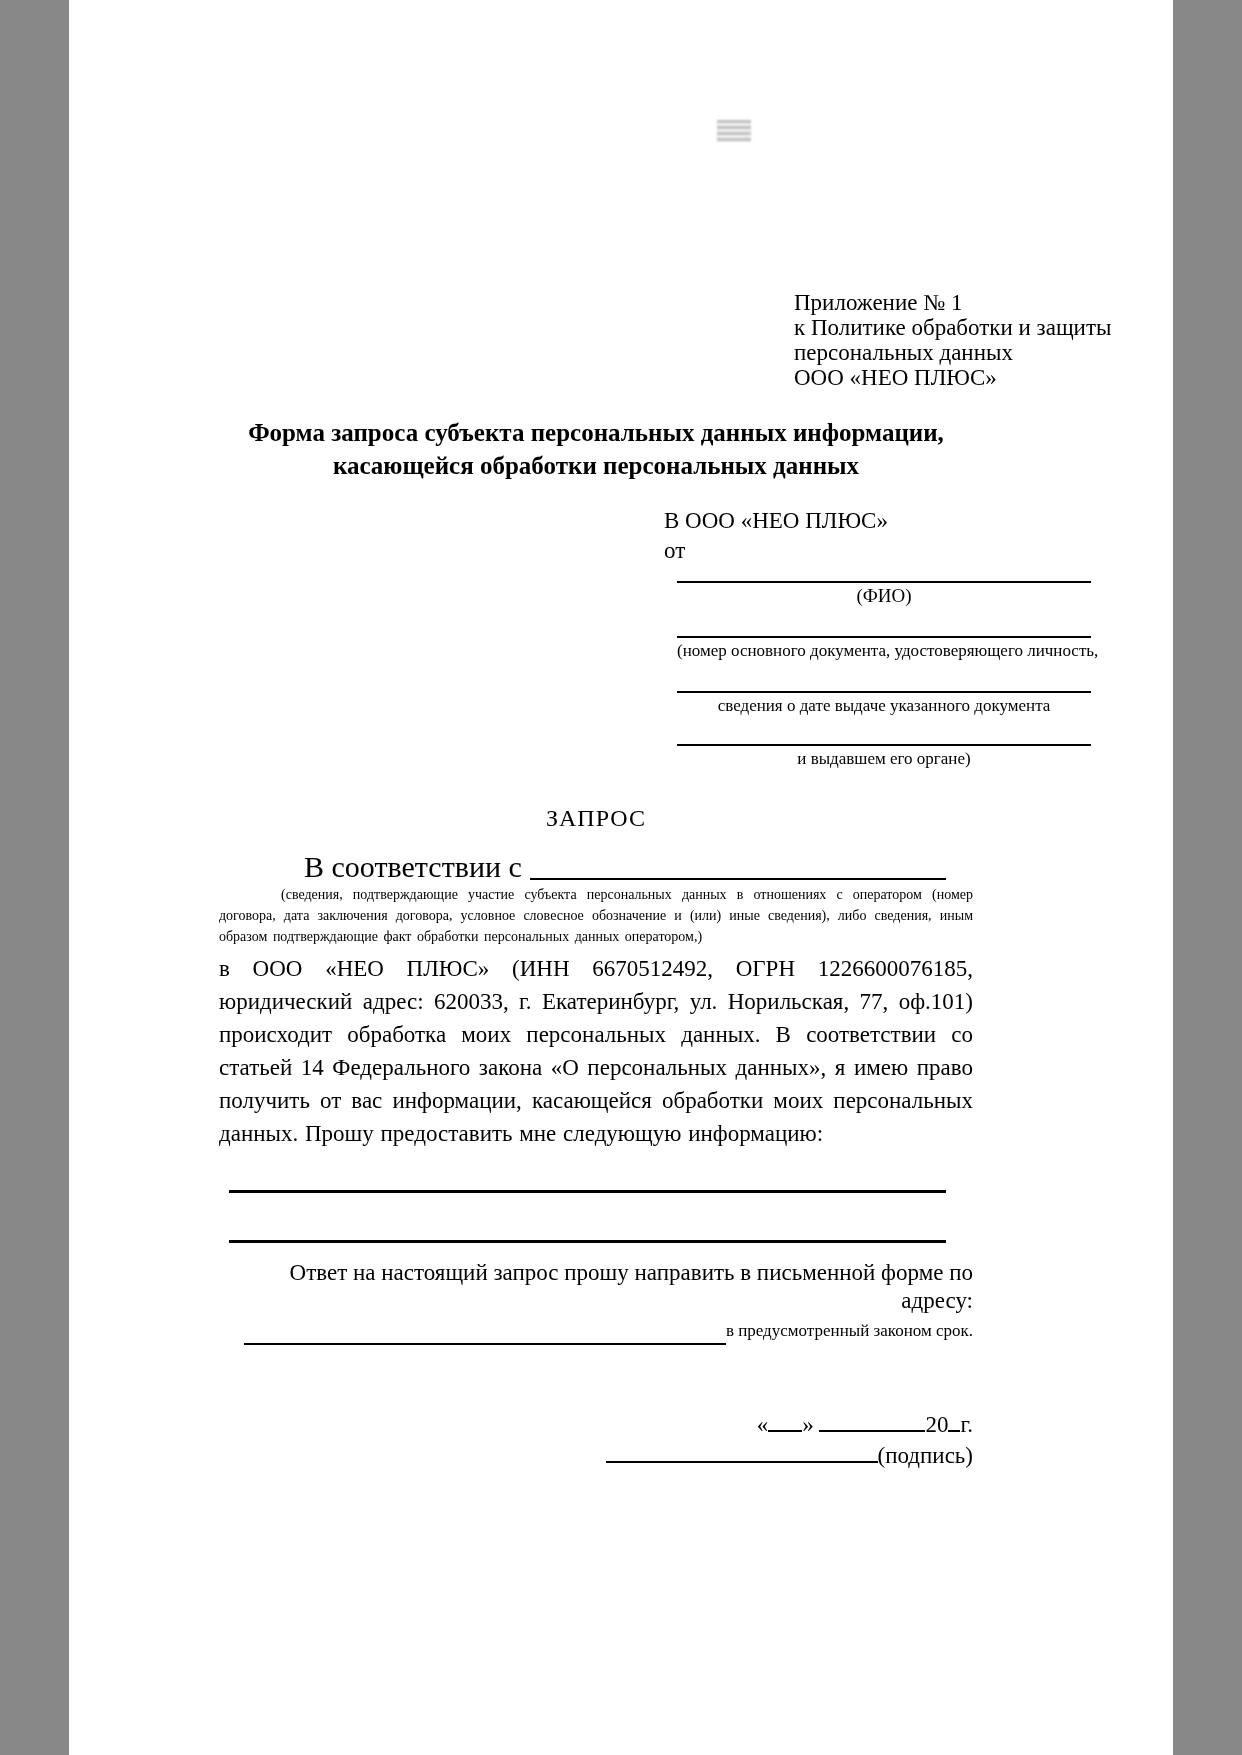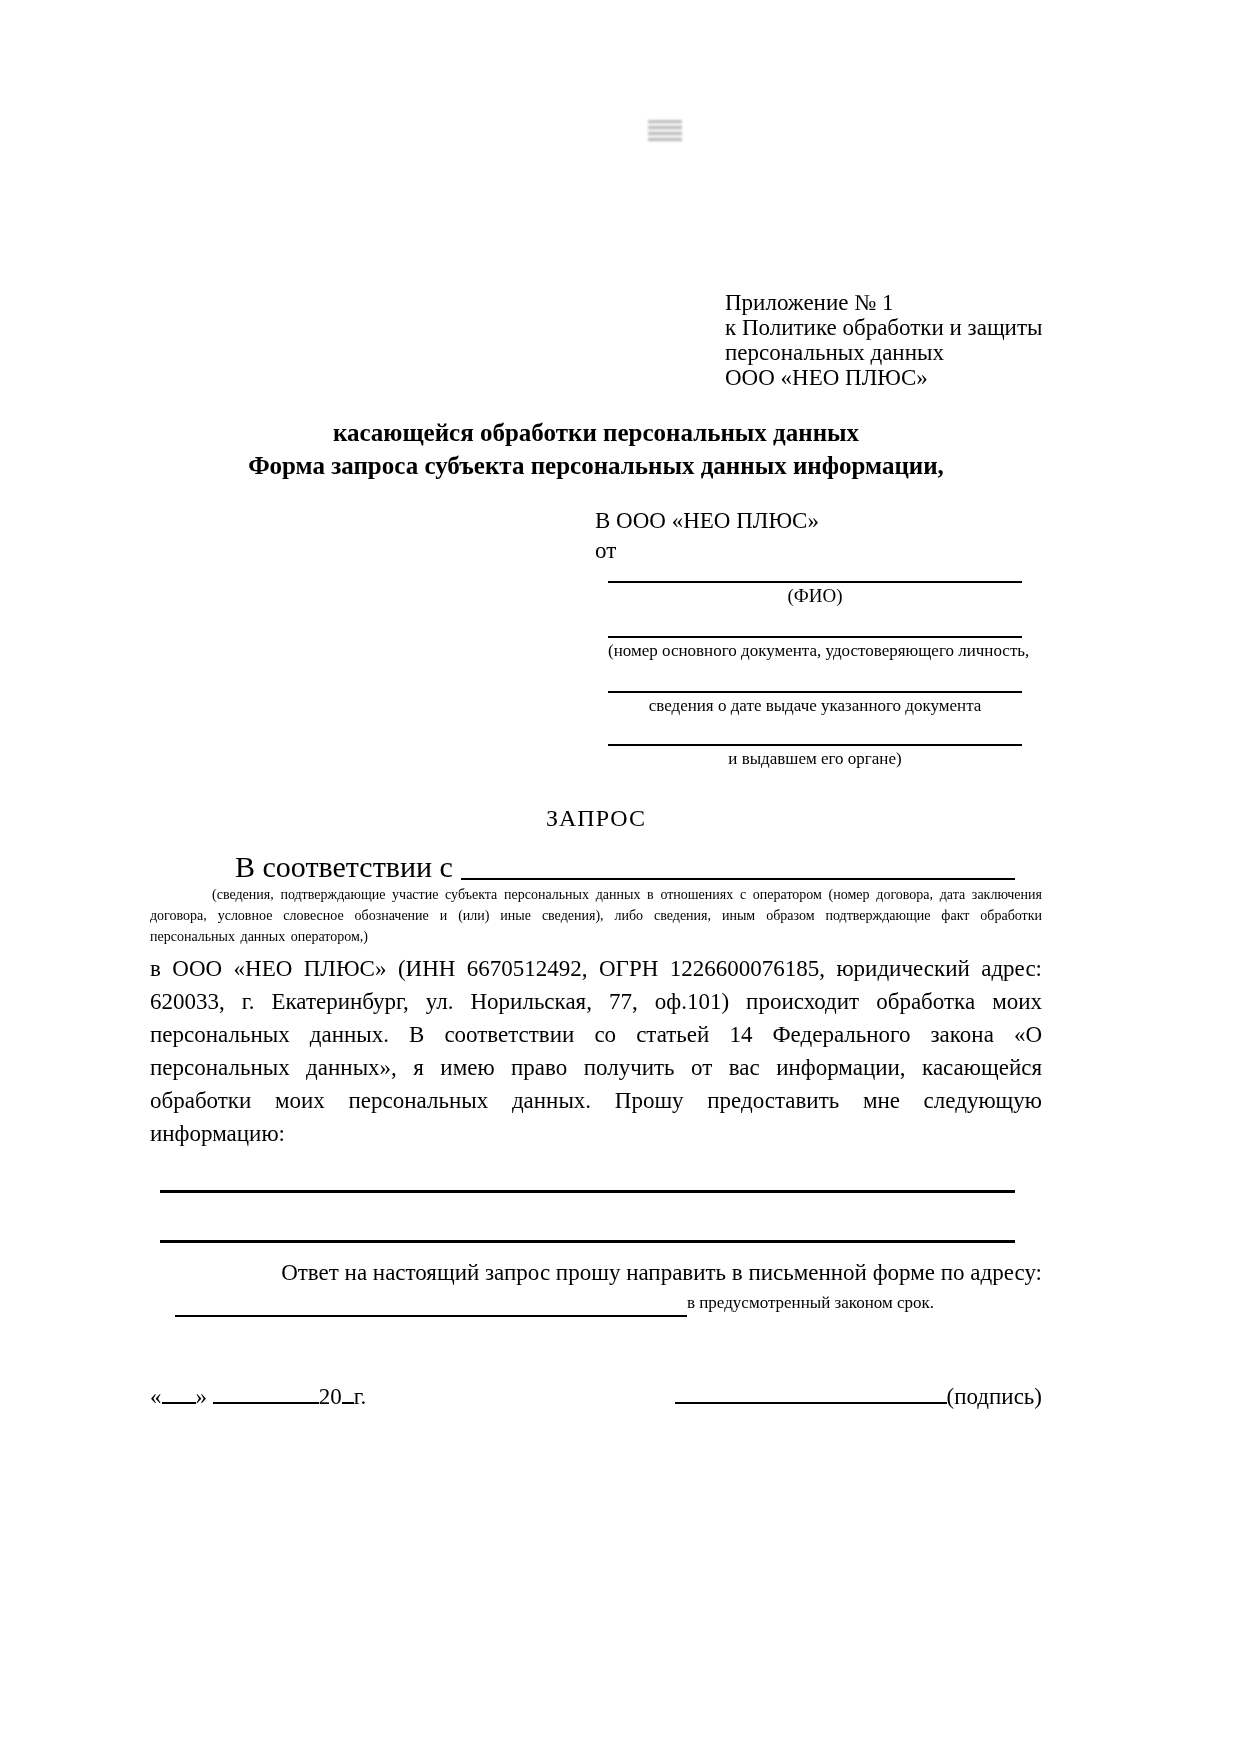--- a/index.html
+++ b/index.html
@@ -1,18 +1,18 @@
 <!DOCTYPE html>
 <html><head>
 <meta charset="utf-8">
 <style>
   html,body{margin:0;padding:0;background:#888;}
   .page{
     position:relative;
-    width:1242px;height:1755px;
+    width:1104px;height:1755px;
     margin:0 auto;
     background:#ffffff;
     color:#000;
     font-family:"Liberation Serif","DejaVu Serif",serif;
     overflow:hidden;
   }
   .content{padding:0 200px 0 150px;}
 
   
   .faded-logo{
@@ -47,21 +47,21 @@
 
   .blank-line{height:0;border-bottom:3px solid #000;margin-left:10px;margin-right:27px;}
   .blank-line.first{margin-top:40px;}
   .blank-line.second{margin-top:47px;}
 
   .reply-line1{margin-top:16px;text-align:right;font-size:23px;line-height:28px;}
   .reply-line2{display:flex;align-items:flex-end;font-size:17px;line-height:28px;margin-top:2px;}
   .reply-line2 .fill{flex:1;border-bottom:2px solid #000;height:1em;margin-left:25px;max-width:512px;}
   .reply-line2 .suffix{white-space:nowrap;}
 
-  .sign-row{display:flex;justify-content:space-between;align-items:flex-end;margin-top:62px;font-size:23px;}
+  .sign-row{display:flex;justify-content:space-between;align-items:flex-end;margin-top:62px;font-size:23px;flex-direction:column;}
   .ublank{display:inline-block;border-bottom:2px solid #000;height:1em;vertical-align:baseline;}
   .w34{width:34px;}
   .w106{width:106px;}
   .w12{width:12px;}
   .w272{width:272px;}
   .sig-left{white-space:nowrap;}
   .sig-right{white-space:nowrap;}
 </style>
 </head>
 <body>
@@ -73,22 +73,22 @@
   <div class="content">
 
     <div class="appendix">
       <div>Приложение № 1</div>
       <div>к Политике обработки и защиты</div>
       <div>персональных данных</div>
       <div>ООО «НЕО ПЛЮС»</div>
     </div>
 
     <div class="doc-title">
+      <div>Форма запроса субъекта персональных данных информации,</div>
       <div>касающейся обработки персональных данных</div>
-      <div>Форма запроса субъекта персональных данных информации,</div>
     </div>
 
     <div class="addressee">
       <div>В ООО «НЕО ПЛЮС»</div>
       <div>от</div>
     </div>
 
     <div class="fields">
 
       <div class="field-row">

